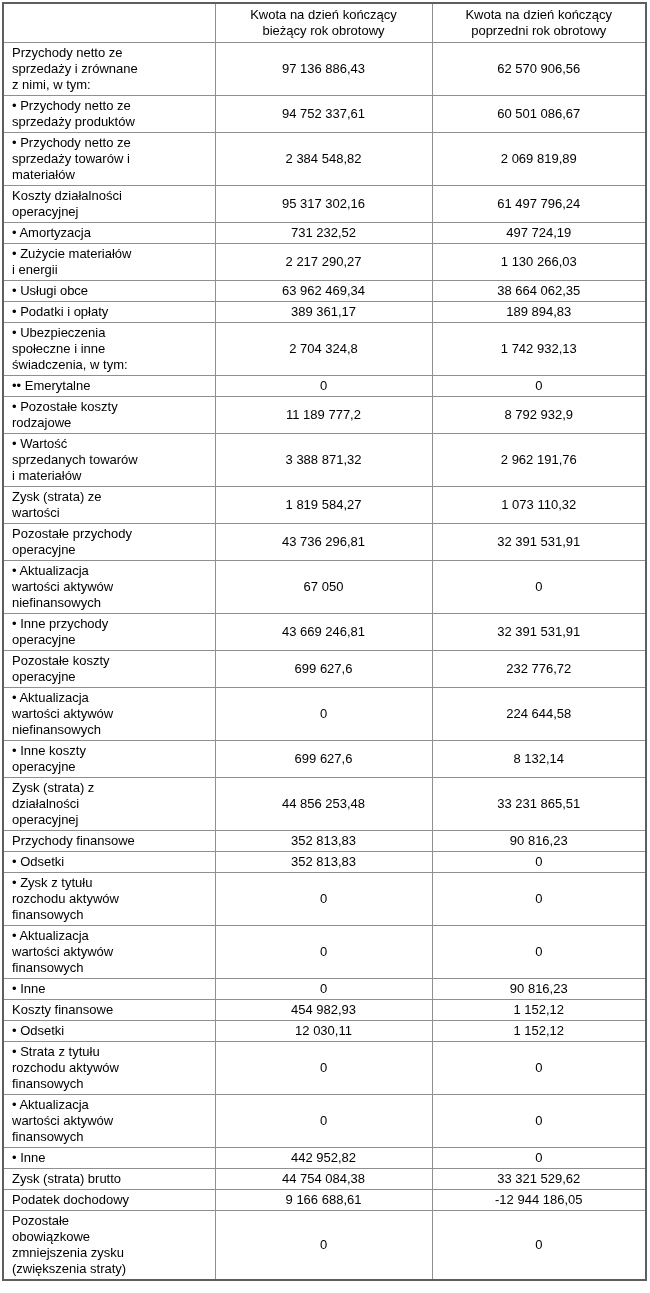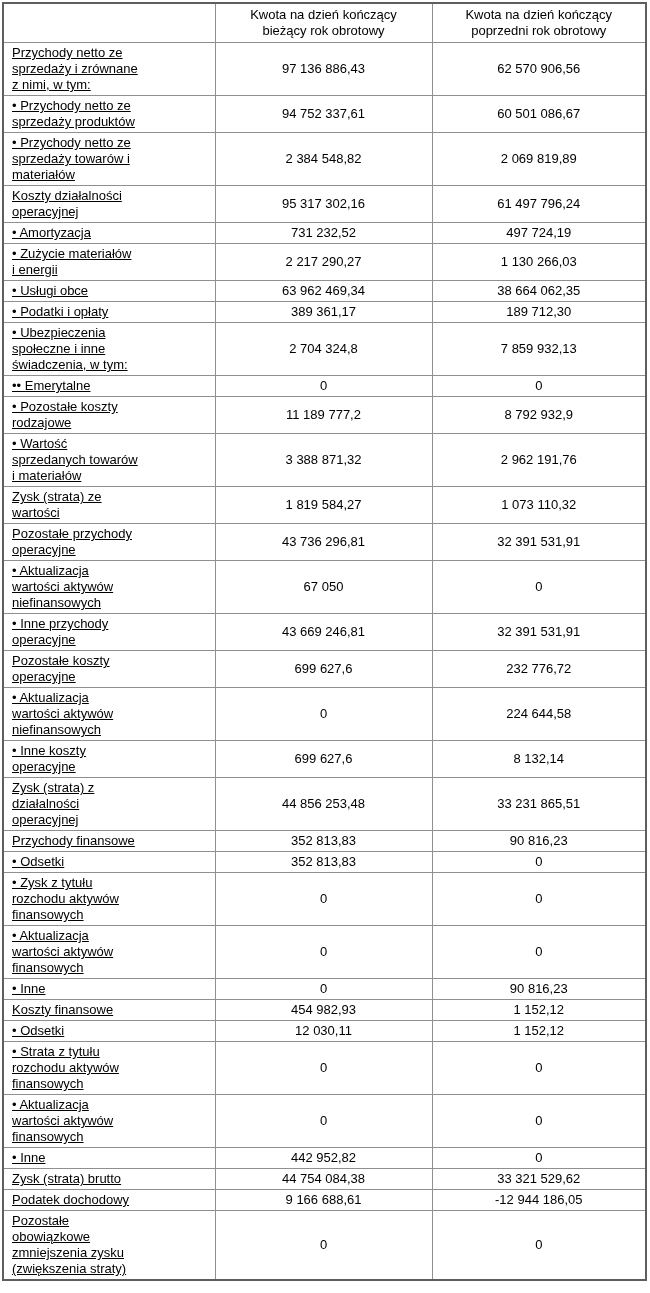--- a/index.html
+++ b/index.html
@@ -34,21 +34,20 @@
   table.fin-table th {
     text-align: center;
     padding: 2px 8px;
     white-space: pre-line;
     height: 34px;
   }
   td.cell-label {
     text-align: left;
     padding: 2px 4px 2px 8px;
     white-space: pre-line;
-    text-decoration: underline;
   }
   td.cell-num {
     text-align: center;
     padding: 2px 4px;
     white-space: nowrap;
   }
 </style>
 </head>
 <body>
 
@@ -107,28 +106,28 @@
           <td class="cell-num">1 130 266,03</td>
         </tr>
         <tr>
           <td class="cell-label">• Usługi obce</td>
           <td class="cell-num">63 962 469,34</td>
           <td class="cell-num">38 664 062,35</td>
         </tr>
         <tr>
           <td class="cell-label">• Podatki i opłaty</td>
           <td class="cell-num">389 361,17</td>
-          <td class="cell-num">189 712,30</td>
+          <td class="cell-num">189 894,83</td>
         </tr>
         <tr>
           <td class="cell-label">• Ubezpieczenia
 społeczne i inne
 świadczenia, w tym:</td>
           <td class="cell-num">2 704 324,8</td>
-          <td class="cell-num">7 859 932,13</td>
+          <td class="cell-num">1 742 932,13</td>
         </tr>
         <tr>
           <td class="cell-label">•• Emerytalne</td>
           <td class="cell-num">0</td>
           <td class="cell-num">0</td>
         </tr>
         <tr>
           <td class="cell-label">• Pozostałe koszty
 rodzajowe</td>
           <td class="cell-num">11 189 777,2</td>

